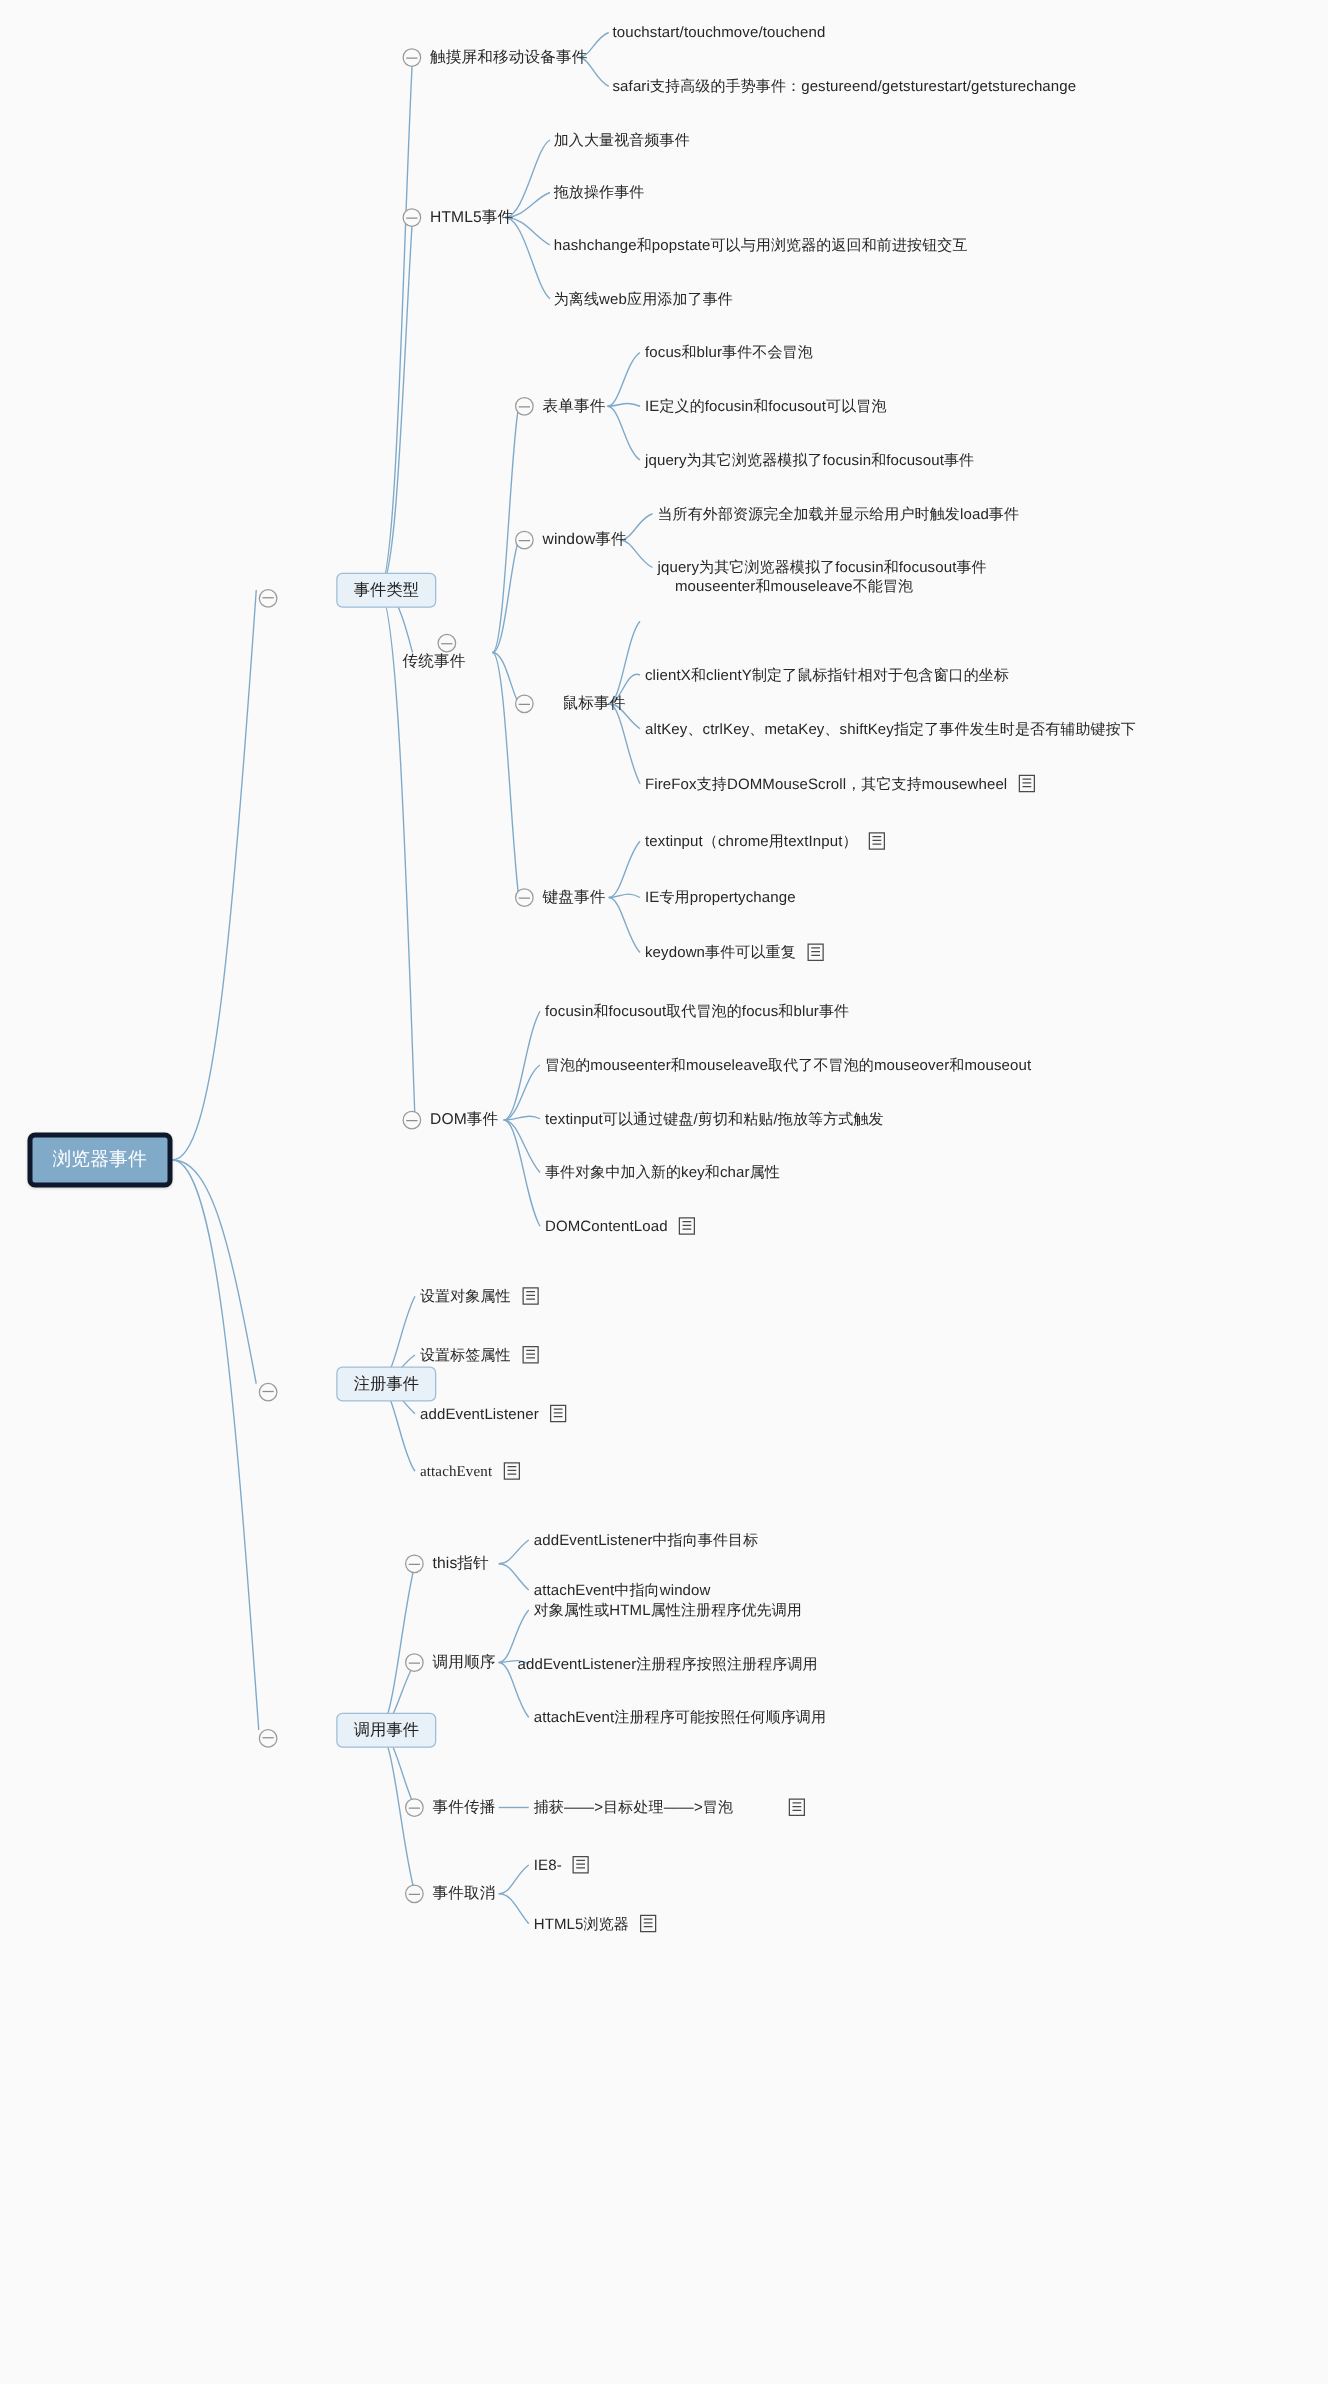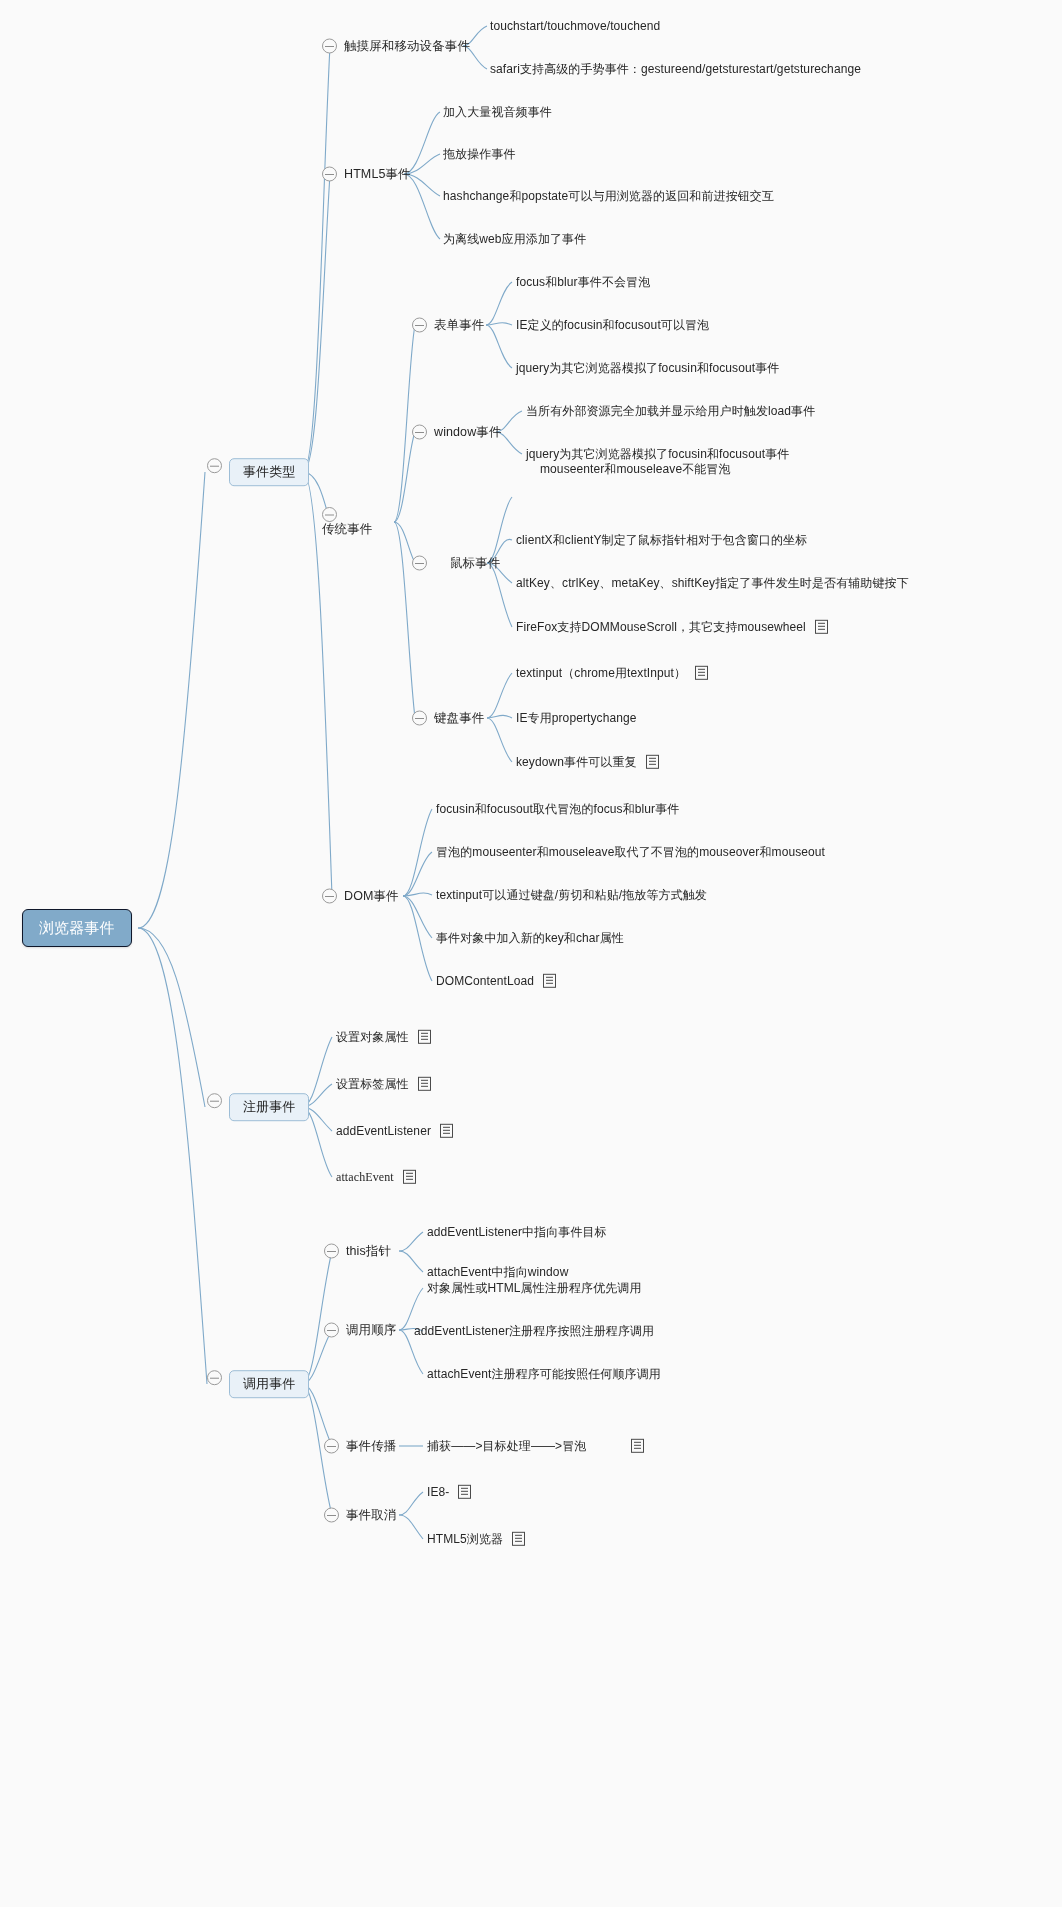--- a/index.html
+++ b/index.html
@@ -9,47 +9,48 @@
     font-family:"Liberation Sans","DejaVu Sans",sans-serif;
     overflow:hidden;
     position:relative;
   }
   #canvas{position:absolute;inset:0;width:1062px;height:1907px;}
   svg.links{position:absolute;left:0;top:0;width:1062px;height:1907px;pointer-events:none;}
   .node{
     position:absolute;
     white-space:nowrap;
     display:flex;
-    align-items:flex-start;
+    align-items:flex-end;
     transform:translateY(-50%);
   }
   .label{
     font-size:12.5px;
     color:#262626;
     letter-spacing:0.1px;
     line-height:1.2;
   }
   
   .root .label{
     background:#81aac9;
     color:#ffffff;
     font-size:15px;
     padding:9px 16px;
     border-radius:6px;
     box-shadow:0 1px 2px rgba(0,0,0,.12);
-    border:1px solid #0f172a;
+    border:4px solid #0f172a;
   }
   
   .lvl1 .label{
     background:#e9f1f8;
     border:1px solid #9dbdd6;
     border-radius:5px;
     padding:5px 13px;
     font-size:13px;
     color:#1f1f1f;
+    margin-left:40px;
   }
   .lvl2 .label{font-size:12.5px;}
   .lvl3 .label{font-size:12px;}
   
   .toggle{
     width:13px;height:13px;
     border:1px solid #9a9a9a;
     border-radius:50%;
     margin-right:7px;
     position:relative;

